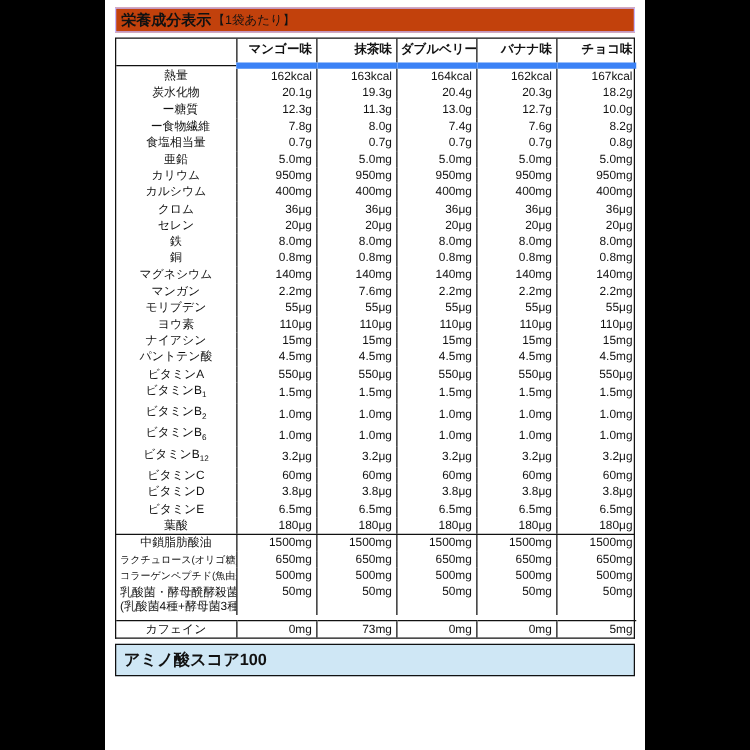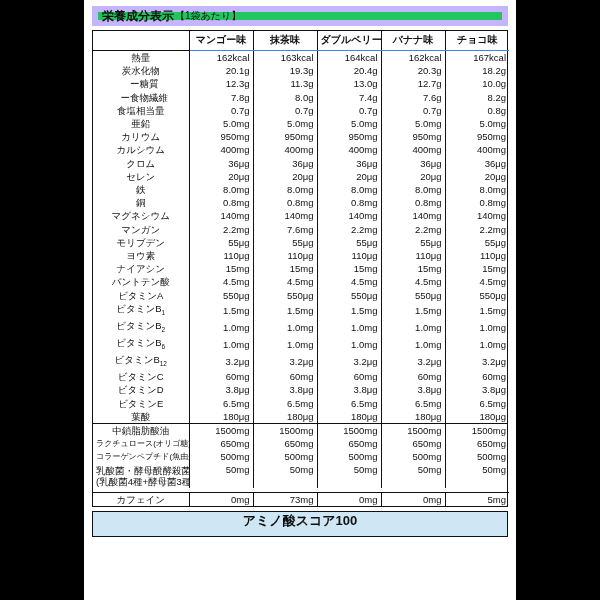--- a/index.html
+++ b/index.html
@@ -7,47 +7,47 @@
   .page{
     position:relative;width:600px;height:600px;background:#000;
     box-sizing:border-box;
   }
   .sheet{
     position:absolute;left:84px;top:0;width:432px;height:600px;
     background:#ffffff;box-sizing:border-box;
     padding:6px 8px 0 8px;
   }
   .title-box{
-    border:6px solid #c4b5fd;height:20px;display:flex;align-items:center;
-    padding:0 4px;box-sizing:border-box;margin-bottom:4px;background:#22c55e;
+    border:1px solid #c4b5fd;height:20px;display:flex;align-items:center;
+    padding:0 4px;box-sizing:border-box;margin-bottom:4px;background:#c2410c;
   }
   .title-box .t1{font-size:12px;font-weight:bold;color:#111;letter-spacing:0px;}
   .title-box .t2{font-size:10px;color:#111;margin-left:1px;}
   table{border-collapse:collapse;width:100%;table-layout:fixed;}
   .main-table td,.main-table th{
     font-size:9.5px;color:#111;padding:0 3px;height:13.2px;line-height:13.2px;
     box-sizing:border-box;white-space:nowrap;overflow:hidden;
   }
   .main-table .label{text-align:center;width:96px;}
   .main-table .val{text-align:right;}
   .hdr td{
-    border-bottom:1px solid #3b82f6;font-size:10px;font-weight:bold;
-    text-align:center;height:18px;line-height:18px;padding-bottom:1px;
+    border-bottom:5px solid #3b82f6;font-size:10px;font-weight:bold;
+    text-align:right;height:18px;line-height:18px;padding-bottom:1px;
   }
   .hdr td.label{border-bottom:1px solid #111;}
   .vline{border-left:1px solid #111;}
   .sub{padding-left:10px !important;}
   .sep-row td{height:5px;line-height:5px;border:0;padding:0;}
   .rule{border-top:1px solid #111;}
   .tbl-wrap{border:1px solid #111;border-top:1px solid #111;padding:0;}
   .block{border:1px solid #111;border-top:0;}
   .two-line{line-height:9.5px;font-size:9px;white-space:normal;}
   .amino{
     margin-top:4px;border:1px solid #111;background:#cfe7f5;height:26px;
-    display:flex;align-items:center;padding:0 6px;box-sizing:border-box;flex-direction:column;
+    display:flex;align-items:center;padding:0 6px;box-sizing:border-box;
   }
   .amino .a1{font-size:13px;font-weight:bold;color:#111;}
   .amino .a2{font-size:7.5px;color:#111;margin-left:6px;}
   .sup{font-size:6.5px;vertical-align:sub;}
 </style>
 </head>
 <body>
 
 <div class="page">
   <div class="sheet">

